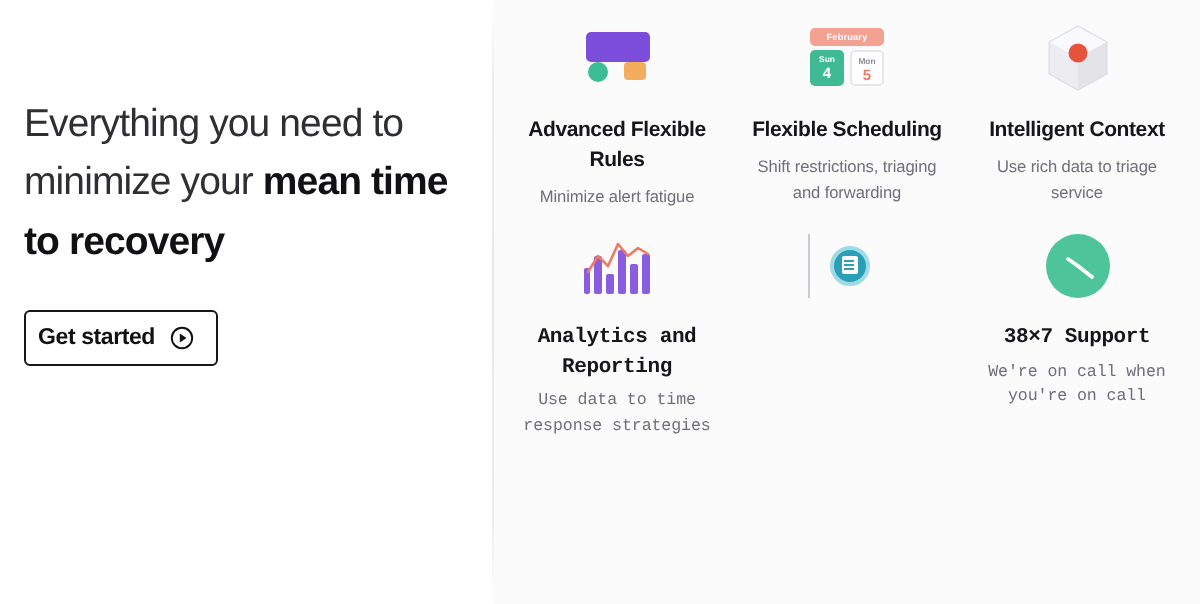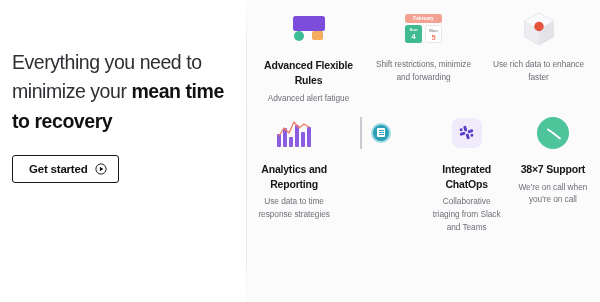--- a/index.html
+++ b/index.html
@@ -50,21 +50,21 @@
     color: #111114;
   }
 
   .cta-button {
     display: inline-flex;
     align-items: center;
     gap: 7px;
     border: 1.4px solid #17171a;
     border-radius: 3px;
     background: #ffffff;
-    padding: 7px 11px 7px 16px;
+    padding: 7px 11px 7px 6px;
     font-size: 11.5px;
     font-weight: 700;
     letter-spacing: -0.2px;
     color: #111114;
     align-self: flex-start;
     cursor: pointer;
     font-family: "Liberation Sans", sans-serif;
   }
 
   .cta-button .play-circle {
@@ -89,21 +89,21 @@
     background: #fbfbfc;
     padding: 9px 4px 0 4px;
     display: flex;
     flex-direction: column;
   }
 
   .feature-row {
     display: flex;
     flex: 0 0 auto;
   }
-  .feature-row.row-2 { margin-top: 8px; }
+  .feature-row.row-2 { margin-top: 8px; font-family: Liberation Mono, monospace; }
 
   .feature-card {
     flex: 1 1 0;
     min-width: 0;
     display: flex;
     flex-direction: column;
     align-items: center;
     padding: 0 5px;
     text-align: center;
     cursor: pointer;
@@ -274,58 +274,60 @@
 
       <div class="feature-card">
         <div class="feature-icon">
           <div class="ico-routing">
             <span class="bar"></span>
             <span class="dot"></span>
             <span class="sq"></span>
           </div>
         </div>
         <div class="feature-title">Advanced Flexible Rules</div>
-        <div class="feature-desc">Advanced alert fatigue</div>
+        <div class="feature-desc">Minimize alert fatigue</div>
       </div>
 
       <div class="feature-card">
         <div class="feature-icon">
           <div class="ico-cal">
             <div class="cal-head">
               <span>February</span>
             </div>
             <div class="cal-body">
               <div class="day sel">
                 <span class="dow">Sun</span>
                 <span class="num">4</span>
               </div>
               <div class="day plain">
                 <span class="dow">Mon</span>
                 <span class="num">5</span>
               </div>
             </div>
           </div>
         </div>
-        <div class="feature-desc">Shift restrictions, minimize and forwarding</div>
+        <div class="feature-title">Flexible Scheduling</div>
+        <div class="feature-desc">Shift restrictions, triaging and forwarding</div>
       </div>
 
       <div class="feature-card">
         <div class="feature-icon">
           <div class="ico-cube">
             <svg viewBox="0 0 64 68" width="32" height="34" aria-hidden="true">
               <path d="M32 2 L61 18 L61 50 L32 66 L3 50 L3 18 Z" fill="#f0f0f3"></path>
               <path d="M32 2 L61 18 L32 34 L3 18 Z" fill="#fafafc"></path>
               <path d="M32 34 L61 18 L61 50 L32 66 Z" fill="#e3e3e8"></path>
               <path d="M32 34 L3 18 L3 50 L32 66 Z" fill="#ededf1"></path>
               <path d="M32 2 L61 18 L61 50 L32 66 L3 50 L3 18 Z" fill="none" stroke="#dcdce2" stroke-width="1.2"></path>
               <circle cx="32" cy="29" r="9.5" fill="#e5533d"></circle>
             </svg>
           </div>
         </div>
-        <div class="feature-desc">Use rich data to enhance faster</div>
+        <div class="feature-title">Intelligent Context</div>
+        <div class="feature-desc">Use rich data to triage service</div>
       </div>
 
 
     </div>
 
     <div class="feature-row row-2">
 
       <div class="feature-card">
         <div class="feature-icon">
           <div class="ico-chart">
@@ -354,38 +356,20 @@
               <span class="doc">
                   <i></i>
                   <i></i>
                   <i></i>
                 </span>
             </span>
           </div>
         </div>
       </div>
 
-      <div class="feature-card">
-        <div class="feature-icon">
-          <div class="ico-chat">
-            <svg viewBox="0 0 24 24" width="17" height="17" aria-hidden="true" style="transform:rotate(-18deg)">
-              <g fill="#5b3cc4">
-                <rect x="2.2" y="9.9" width="8.0" height="4.2" rx="2.1"></rect>
-                <rect x="9.9" y="2.2" width="4.2" height="8.0" rx="2.1"></rect>
-                <rect x="13.8" y="9.9" width="8.0" height="4.2" rx="2.1"></rect>
-                <rect x="9.9" y="13.8" width="4.2" height="8.0" rx="2.1"></rect>
-                <circle cx="6.0" cy="6.0" r="2.1"></circle>
-                <circle cx="18.0" cy="18.0" r="2.1"></circle>
-              </g>
-            </svg>
-          </div>
-        </div>
-        <div class="feature-title">Integrated ChatOps</div>
-        <div class="feature-desc">Collaborative triaging from Slack and Teams</div>
-      </div>
 
       <div class="feature-card">
         <div class="feature-icon">
           <div class="ico-clock">
             <svg viewBox="0 0 32 32" width="32" height="32" aria-hidden="true">
               <path d="M16 16 L11 12.5" fill="none" stroke="#ffffff" stroke-width="1.9" stroke-linecap="round"></path>
               <path d="M16 16 L23 21.5" fill="none" stroke="#ffffff" stroke-width="1.9" stroke-linecap="round"></path>
             </svg>
           </div>
         </div>

